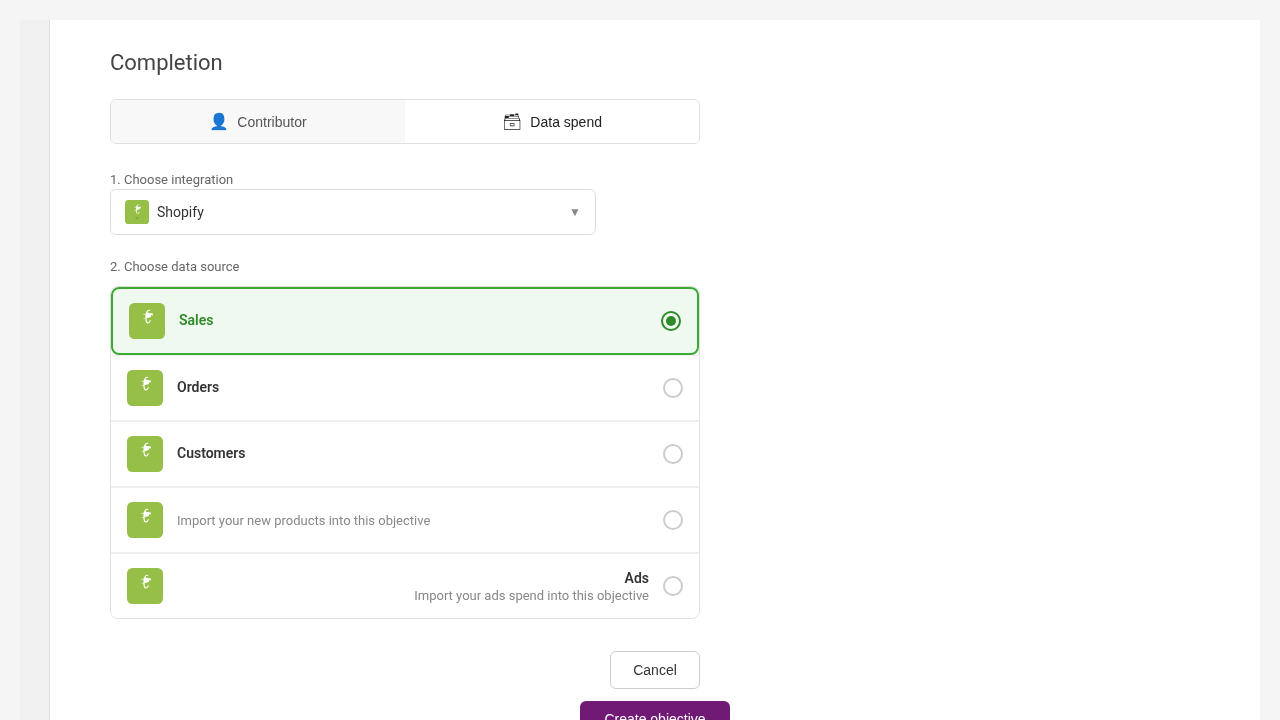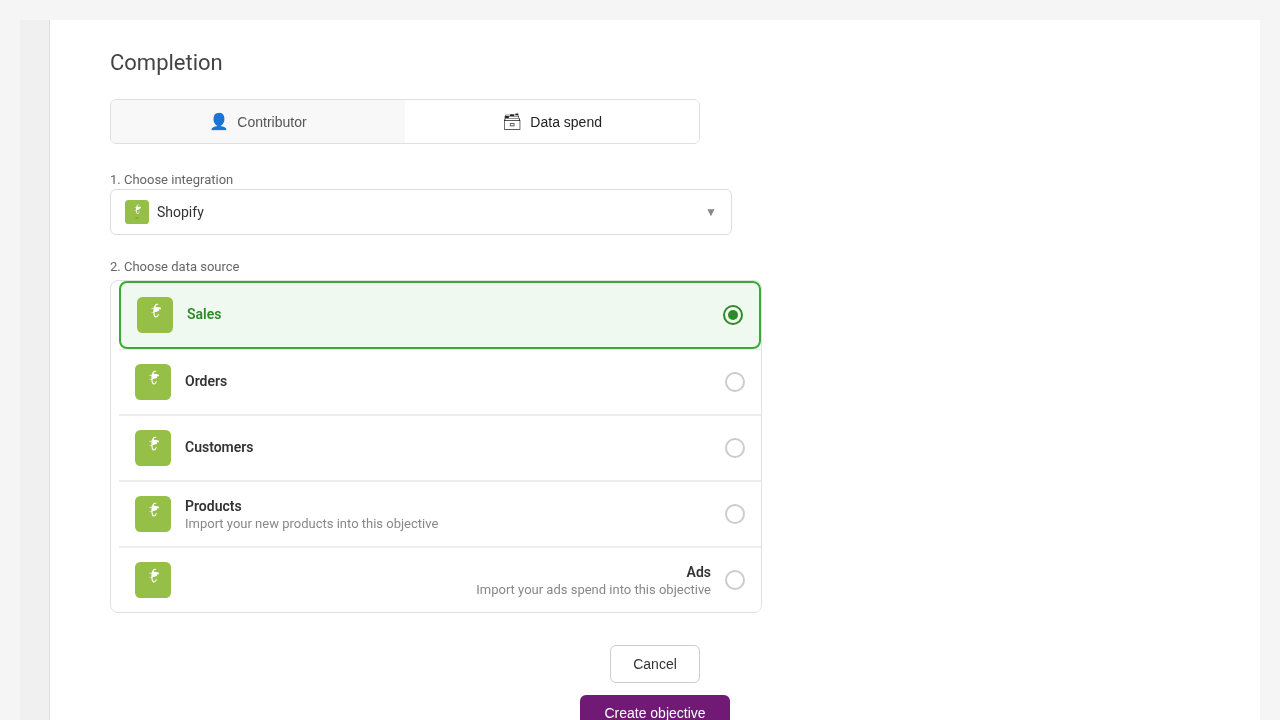--- a/index.html
+++ b/index.html
@@ -66,21 +66,21 @@
     }
     .tab-icon {
       font-size: 16px;
     }
     .section-label {
       font-size: 13px;
       color: #666;
       margin-bottom: 2px;
     }
     .dropdown-container {
-      width: 622px;
+      width: 486px;
       margin-bottom: 24px;
       border-radius: 14px;
     }
     .dropdown {
       width: 100%;
       padding: 10px 14px;
       border: 1px solid #ddd;
       border-radius: 6px;
       font-size: 14px;
       color: #333;
@@ -99,28 +99,27 @@
       width: 24px;
       height: 24px;
     }
     .chevron-down {
       color: #888;
       font-size: 12px;
     }
     .section-label-2 {
       font-size: 13px;
       color: #666;
-      margin-bottom: 6px;
+      margin-bottom: 12px;
     }
     .options-list {
-      width: 652px;
+      width: 590px;
       border: 1px solid #e0e0e0;
       border-radius: 8px;
       overflow: hidden;
-      padding-left: 8px;
     }
     .option-item {
       display: flex;
       align-items: center;
       padding: 14px 16px;
       border-bottom: 1px solid #eeeeee;
       cursor: pointer;
       background: #fff;
       gap: 14px;
     }
@@ -280,21 +279,20 @@
         </div>
         <div class="radio-outer"></div>
       </div>
 
       <div class="option-item">
         <svg class="option-icon" viewBox="0 0 40 40" xmlns="http://www.w3.org/2000/svg">
           <rect width="40" height="40" rx="6" fill="#96bf48"></rect>
           <path d="M26.5 12.5c-.1-.7-.7-1.1-1.2-1.1s-3.2-.2-3.2-.2-.7-.7-1.4-.7c-.1 0-.2 0-.3.1.5-1.4 1.4-2.1 2.2-2.1.3 0 .6.1.8.3l.3-.8c-.4-.3-.9-.4-1.4-.4-1.7 0-3.1 1.6-3.6 4.2l-2.6.8v.7l2.4-.7c-.2 1.1-.3 2.3-.3 3.6v.4l-2.1.6v.7l2.1-.6v.1c0 3.3 1.1 5.4 2.8 5.4 1.4 0 2.5-1.2 3.3-3.4l-1-.4c-.6 1.7-1.3 2.6-2.1 2.6-1 0-1.7-1.6-1.7-4.3v-.4l4.9-1.4v-.4c0-.5 0-.9-.1-1.4l1.4.1c.5 0 .9-.4 1-1z" fill="white"></path>
         </svg>
         <div class="option-text">
-          <div class="option-title">Products</div>
           <div class="option-subtitle">Import your new products into this objective</div>
         </div>
         <div class="radio-outer"></div>
       </div>
 
       <div class="option-item">
         <svg class="option-icon" viewBox="0 0 40 40" xmlns="http://www.w3.org/2000/svg">
           <rect width="40" height="40" rx="6" fill="#96bf48"></rect>
           <path d="M26.5 12.5c-.1-.7-.7-1.1-1.2-1.1s-3.2-.2-3.2-.2-.7-.7-1.4-.7c-.1 0-.2 0-.3.1.5-1.4 1.4-2.1 2.2-2.1.3 0 .6.1.8.3l.3-.8c-.4-.3-.9-.4-1.4-.4-1.7 0-3.1 1.6-3.6 4.2l-2.6.8v.7l2.4-.7c-.2 1.1-.3 2.3-.3 3.6v.4l-2.1.6v.7l2.1-.6v.1c0 3.3 1.1 5.4 2.8 5.4 1.4 0 2.5-1.2 3.3-3.4l-1-.4c-.6 1.7-1.3 2.6-2.1 2.6-1 0-1.7-1.6-1.7-4.3v-.4l4.9-1.4v-.4c0-.5 0-.9-.1-1.4l1.4.1c.5 0 .9-.4 1-1z" fill="white"></path>
         </svg>

